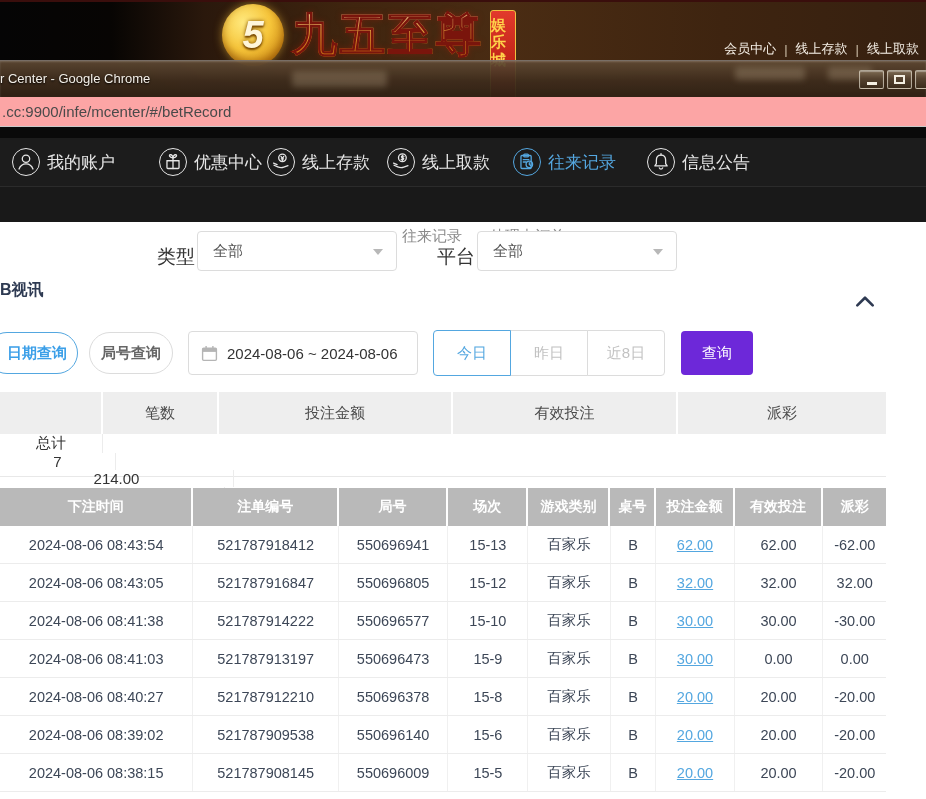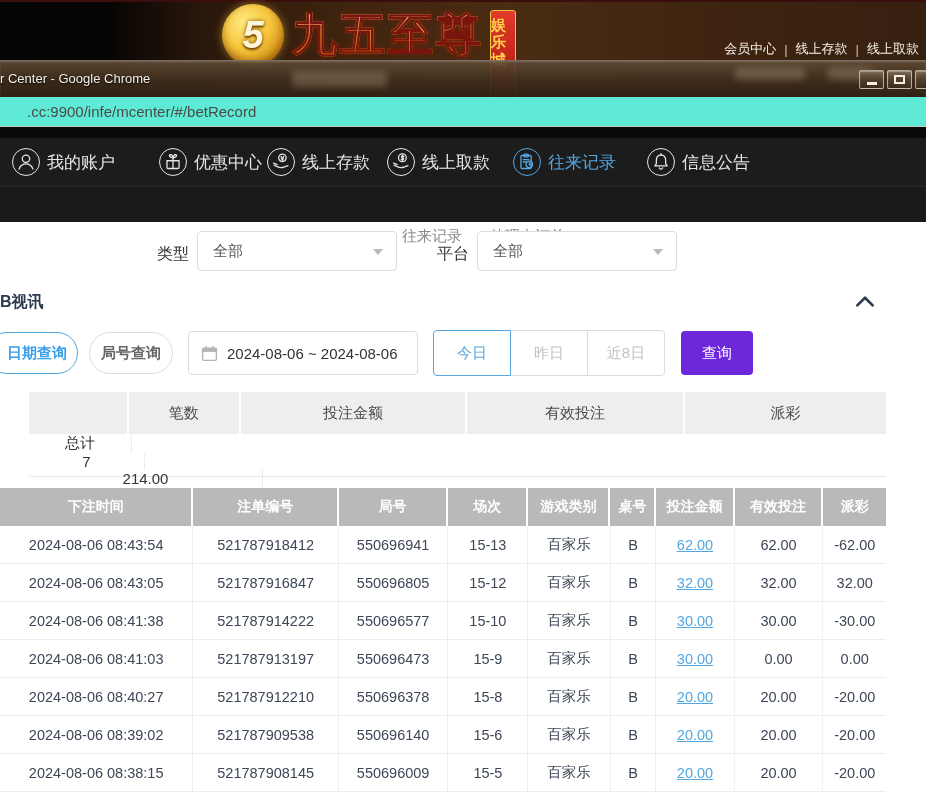--- a/index.html
+++ b/index.html
@@ -62,22 +62,22 @@
     background:linear-gradient(#7d6a52,#55422f 45%,#3c2c1c);
     border:1px solid rgba(250,245,230,.6);
     box-shadow:inset 0 1px 1px rgba(255,255,255,.35);
     display:flex; align-items:center; justify-content:center;
   }
   .winbtn.min{ left:859px; } .winbtn.max{ left:887px; } .winbtn.close{ left:915px; }
   .glyph-min{ width:10px; height:3px; background:#f4efe2; margin-top:8px; }
   .glyph-max{ width:11px; height:9px; border:2px solid #f4efe2; }
   .urlbar{
     position:absolute; left:0; top:97px; width:926px; height:30px;
-    background:#5eead4; border-bottom:1px solid #c9c9c9;
-    display:flex; align-items:center;padding-left:25px;
+    background:#fca5a5; border-bottom:1px solid #c9c9c9;
+    display:flex; align-items:center;
   }
   .url-text{ margin-left:2px; font-size:15px; color:#4a4a4a; }
   .blackstrip{ position:absolute; left:0; top:127px; width:926px; height:11px; background:#0a0a0a; }
   .badge-frag{ position:absolute; left:265px; top:127px; width:20px; height:8px;
     background:linear-gradient(90deg,#caa53d,#8a6a1d 60%,#caa53d); filter:blur(1px); opacity:.9; }
   
   .nav{ position:absolute; left:0; top:138px; width:926px; height:48px; background:#1c1c1c; }
   .nav-item{
     position:absolute; top:0; height:48px; display:flex; align-items:center; gap:7px;
     color:#e6e6e6; font-size:17px; cursor:pointer;
@@ -95,32 +95,32 @@
   }
   .tab{
     position:relative; height:36px; line-height:34px; font-size:15px; color:#8a8a8a;
     margin-right:28px; cursor:pointer; white-space:nowrap;margin-top:32px;
   }
   .tab.active{ color:#fff; }
   .tab.active::after{
     content:""; position:absolute; left:-3px; right:-3px; bottom:0; height:3px; background:#54a7e0;
   }
   
-  .flabel{ position:absolute; font-size:16px; color:#333; }
+  .flabel{ position:absolute; font-size:19px; color:#333; }
   .select{
     position:absolute; width:200px; height:40px; background:#fff;
     border:1px solid #dcdcdc; border-radius:4px; display:flex; align-items:center;
     padding-left:15px; font-size:15px; color:#555; cursor:pointer;
   }
   .caret{
     position:absolute; right:13px; top:17px; width:0; height:0;
     border-left:5px solid transparent; border-right:5px solid transparent; border-top:6px solid #b8b8b8;
   }
   
-  .section-title{ position:absolute; left:0; top:292px; font-size:16px; font-weight:700; color:#2e3a52; }
+  .section-title{ position:absolute; left:0; top:280px; font-size:16px; font-weight:700; color:#2e3a52; }
   .collapse-btn{ position:absolute; left:854px; top:292px; width:26px; height:22px; cursor:pointer; }
   .collapse-btn svg{ stroke:#2e3a52; stroke-width:2.4; fill:none; stroke-linecap:round; stroke-linejoin:round; }
   
   .pill{
     position:absolute; top:332px; height:42px; border-radius:21px; background:#fff;
     display:flex; align-items:center; justify-content:center; font-size:15px; cursor:pointer;
   }
   .pill.date-q{ left:-14px; width:92px; border:1px solid #54a7e0; color:#3b9fe8; font-weight:700; padding-left:10px; }
   .pill.round-q{ left:89px; width:84px; border:1px solid #dcdcdc; color:#666;font-weight:bold; }
   .date-input{
@@ -138,21 +138,21 @@
   }
   .qbtn:first-child{ border-radius:4px 0 0 4px; margin-left:0; }
   .qbtn:last-child{ border-radius:0 4px 4px 0; }
   .qbtn.active{ border-color:#54a7e0; color:#54a7e0; z-index:2; }
   .search-btn{
     position:absolute; left:681px; top:331px; width:72px; height:44px;
     background:#6d28d9; color:#fff; font-size:15px; border:none; border-radius:4px;
     display:flex; align-items:center; justify-content:center; cursor:pointer;
   }
   
-  .summary{ position:absolute; left:0; top:392px; width:886px;padding-left:29px; }
+  .summary{ position:absolute; left:0; top:392px; width:886px; }
   .sum-head{ display:flex; height:42px; }
   .sum-head .sh{
     background:#eeeeee; border-right:2px solid #fff; color:#4a4a4a; font-size:15px;
     display:flex; align-items:center; justify-content:center;
   }
   .sum-head .sh:last-child{ border-right:none; }
   .sum-row{ display:flex; height:43px; border-bottom:1px solid #e8e8e8;flex-direction:column; }
   .sum-row .sd{
     border-right:1px solid #ececec; font-size:15px; color:#333;
     display:flex; align-items:center; justify-content:center;

